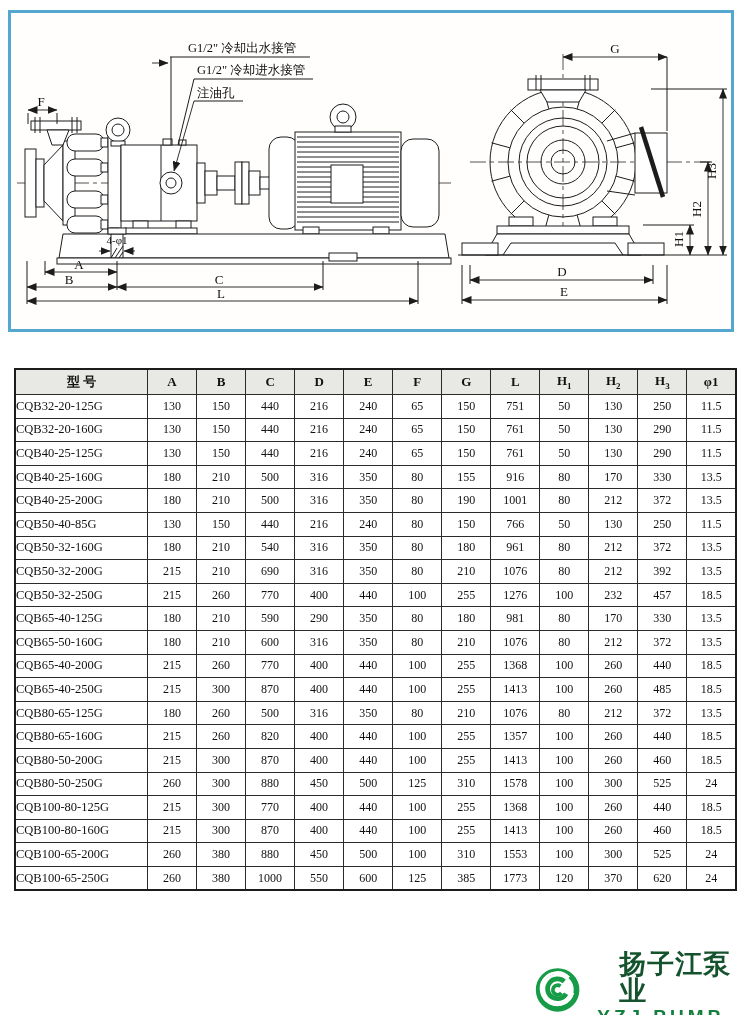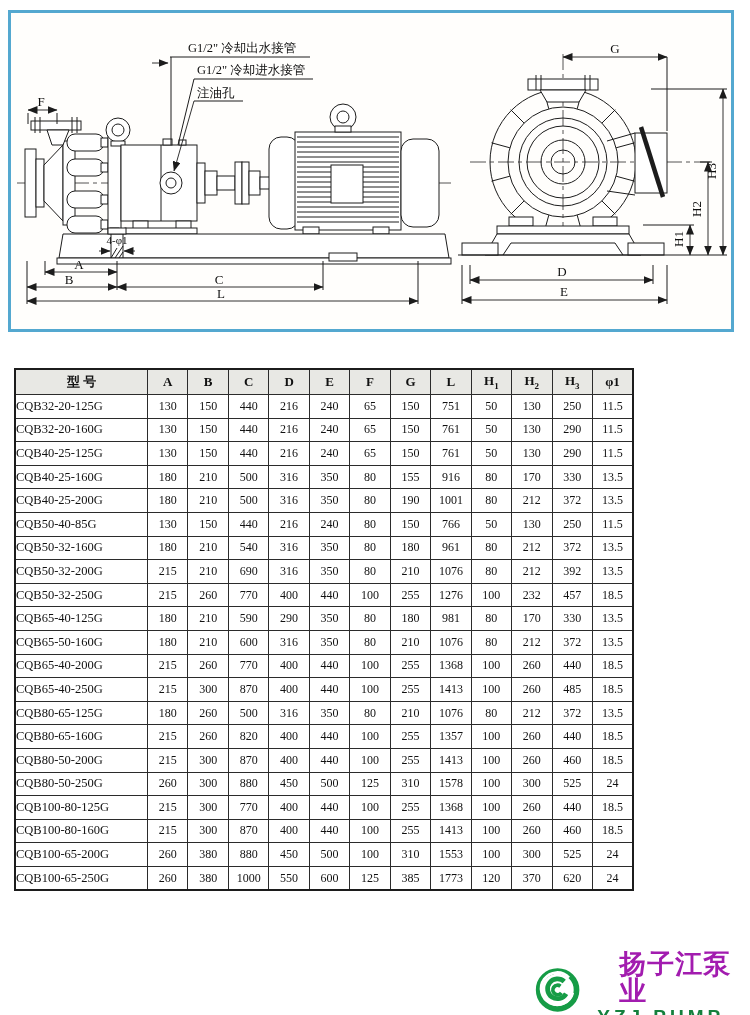--- a/index.html
+++ b/index.html
@@ -10,21 +10,21 @@
   .draw-box svg{display:block;}
   svg .ln{stroke:#1c1c1c;stroke-width:1;fill:none;}
   svg .fw{stroke:#1c1c1c;stroke-width:1;fill:#fff;}
   svg .cl{stroke:#2a2a2a;stroke-width:0.8;fill:none;stroke-dasharray:16 4 4 4;}
   svg .dim{stroke:#1c1c1c;stroke-width:0.9;fill:none;}
   svg .thk{stroke:#1c1c1c;stroke-width:4.5;fill:none;}
   svg text{fill:#101010;}
   svg .lbl{font:13px "Liberation Serif","DejaVu Serif",serif;}
   svg .cjk{font:12.5px "Liberation Serif","DejaVu Serif",serif;}
   svg .sm{font:11px "Liberation Serif","DejaVu Serif",serif;}
-  .spec-table{position:absolute;left:14px;top:368px;width:620px;border-collapse:collapse;
+  .spec-table{position:absolute;left:14px;top:368px;width:723px;border-collapse:collapse;
         table-layout:fixed;border:2px solid #1c1c1c;background:#fff;}
   .spec-table th,.spec-table td{border:1px solid #2b2b2b;text-align:center;padding:0;
         font-size:12px;white-space:nowrap;overflow:hidden;}
   .spec-table thead th{background:#e8e8e4;font-size:13px;font-weight:bold;height:24px;}
   .spec-table td{height:22.6px;}
   .spec-table td.model{text-align:left;font-size:12.5px;}
   .spec-table th:first-child{width:131px;}
   .spec-table sub{font-size:9px;}
   .logo{position:absolute;left:533px;top:951px;display:flex;align-items:center;gap:5px;}
   .logo-txt{display:flex;flex-direction:column;line-height:1;}
@@ -547,18 +547,18 @@
   </table>
 
   <div class="logo">
     <svg width="52" height="52" viewBox="0 0 52 52">
       <circle cx="26" cy="27" r="20" fill="none" stroke="#169c46" stroke-width="6"></circle>
       <path d="M38 14 A17 17 0 1 0 42 30" fill="none" stroke="#fff" stroke-width="3"></path>
       <path d="M33 18 A10.5 10.5 0 1 0 35 31" fill="none" stroke="#169c46" stroke-width="5"></path>
       <path d="M29 23 A5 5 0 1 0 30 30" fill="none" stroke="#169c46" stroke-width="4"></path>
     </svg>
     <div class="logo-txt">
-      <span class="logo-cn" style="color: #a21caf; margin-left: 32px;">扬子江泵业</span>
+      <span class="logo-cn" style="color: #14532d; margin-left: 32px;">扬子江泵业</span>
       <span class="logo-en" style="color: #15803d; text-decoration: underline;">YZJ PUMP</span>
     </div>
   </div>
 
 </div>
 
 </body></html>

